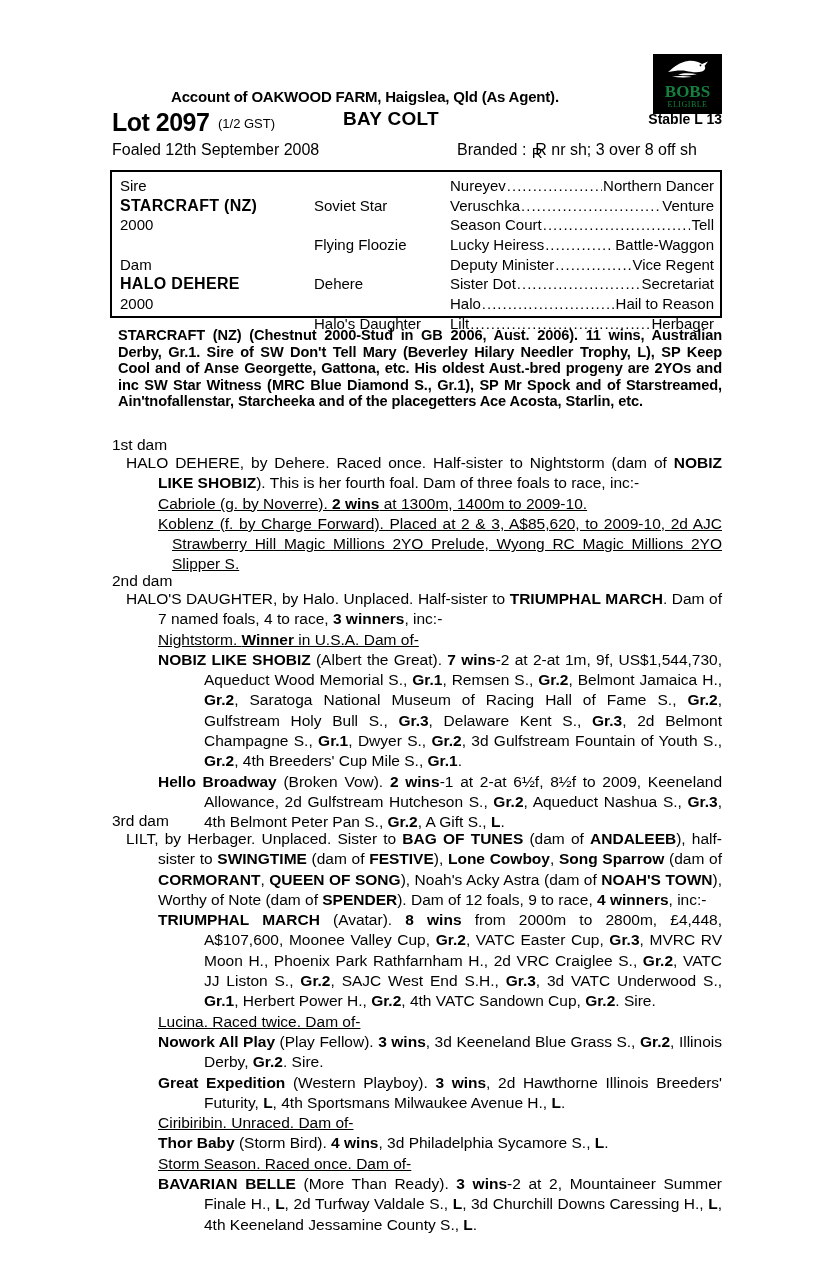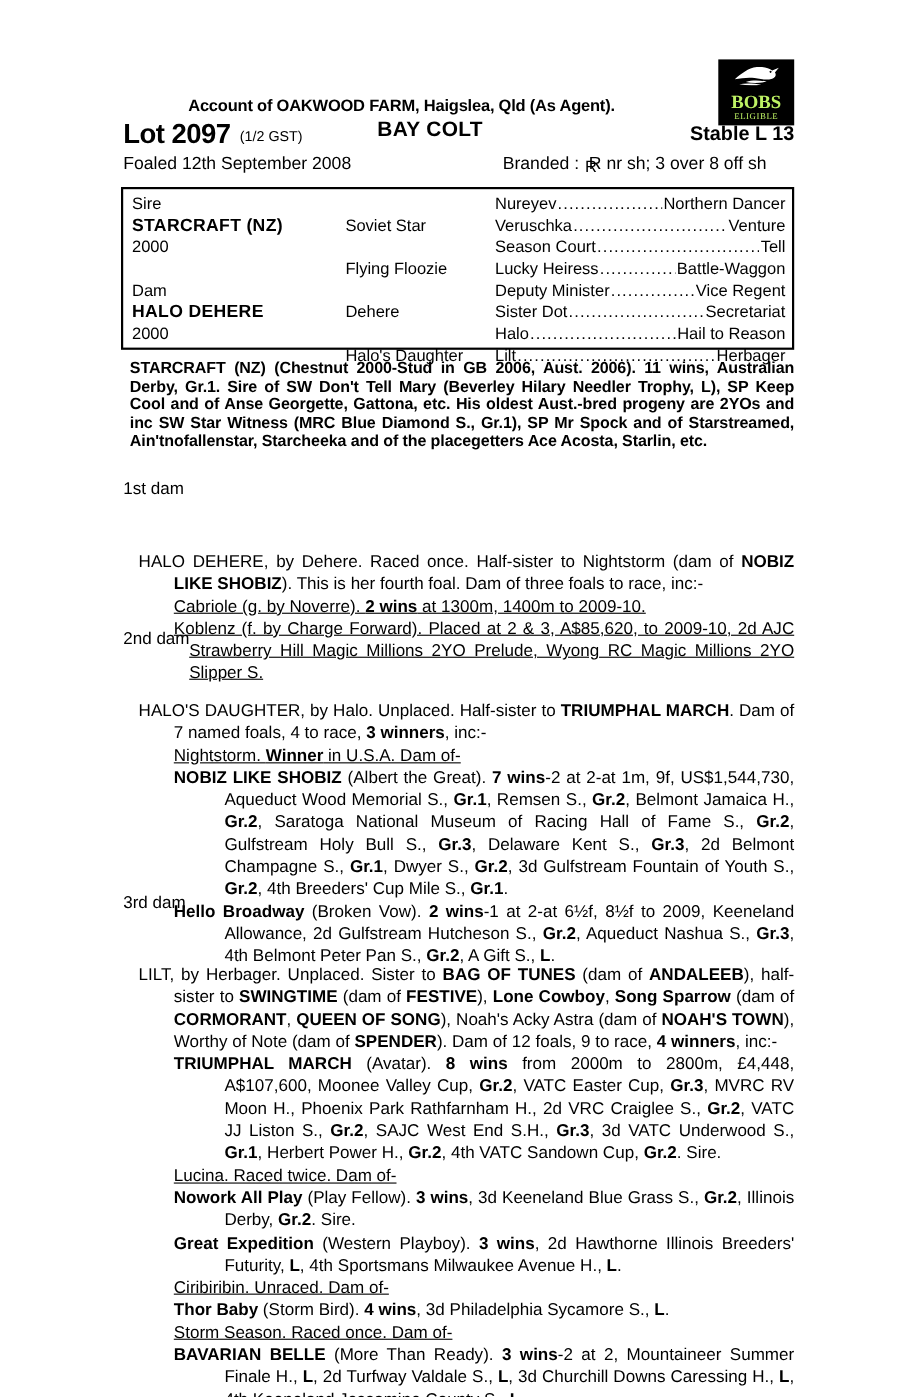--- a/index.html
+++ b/index.html
@@ -23,21 +23,21 @@
   }
 
   
   .bobs-logo {
     position: absolute;
     left: 653px;
     top: 54px;
     width: 69px;
     height: 60px;
     background: #000000;
-    color: #bef264;
+    color: #15803d;
     text-align: center;
     overflow: hidden;
   }
   .bobs-horse {
     margin: 4px auto 0;
     width: 48px;
     height: 20px;
   }
   .bobs-title {
     font-family: "Liberation Serif", serif;
@@ -92,21 +92,21 @@
     left: 231px;
     top: 0px;
     font-size: 19px;
     font-weight: bold;
     letter-spacing: 0.3px;
   }
   .lot-stable {
     position: absolute;
     right: 0;
     top: 3px;
-    font-size: 18px;
+    font-size: 14px;
     font-weight: bold;
   }
   .foaled-row {
     position: absolute;
     left: 112px;
     top: 141px;
     width: 610px;
     height: 22px;
     font-size: 16px;
   }
@@ -196,21 +196,21 @@
     left: 112px;
     width: 610px;
     font-size: 15.5px;
     line-height: 20.3px;
   }
   .p {
     text-align: justify;
     text-justify: inter-word;
     margin: 0;
   }  
-  .ind-b { padding-left: 46px; text-indent: -32px; margin-top: 48px; }
+  .ind-b { padding-left: 46px; text-indent: -32px; }
   .lvl1 { margin-left: 14px;  padding-left: 46px; text-indent: -14px; text-decoration: underline; }
   .lvl2 { margin-left: 46px;  padding-left: 46px; text-indent: -46px; }
   b { font-weight: bold; }
 </style>
 </head>
 <body>
 
 <div class="page">
 
   <div class="bobs-logo">

